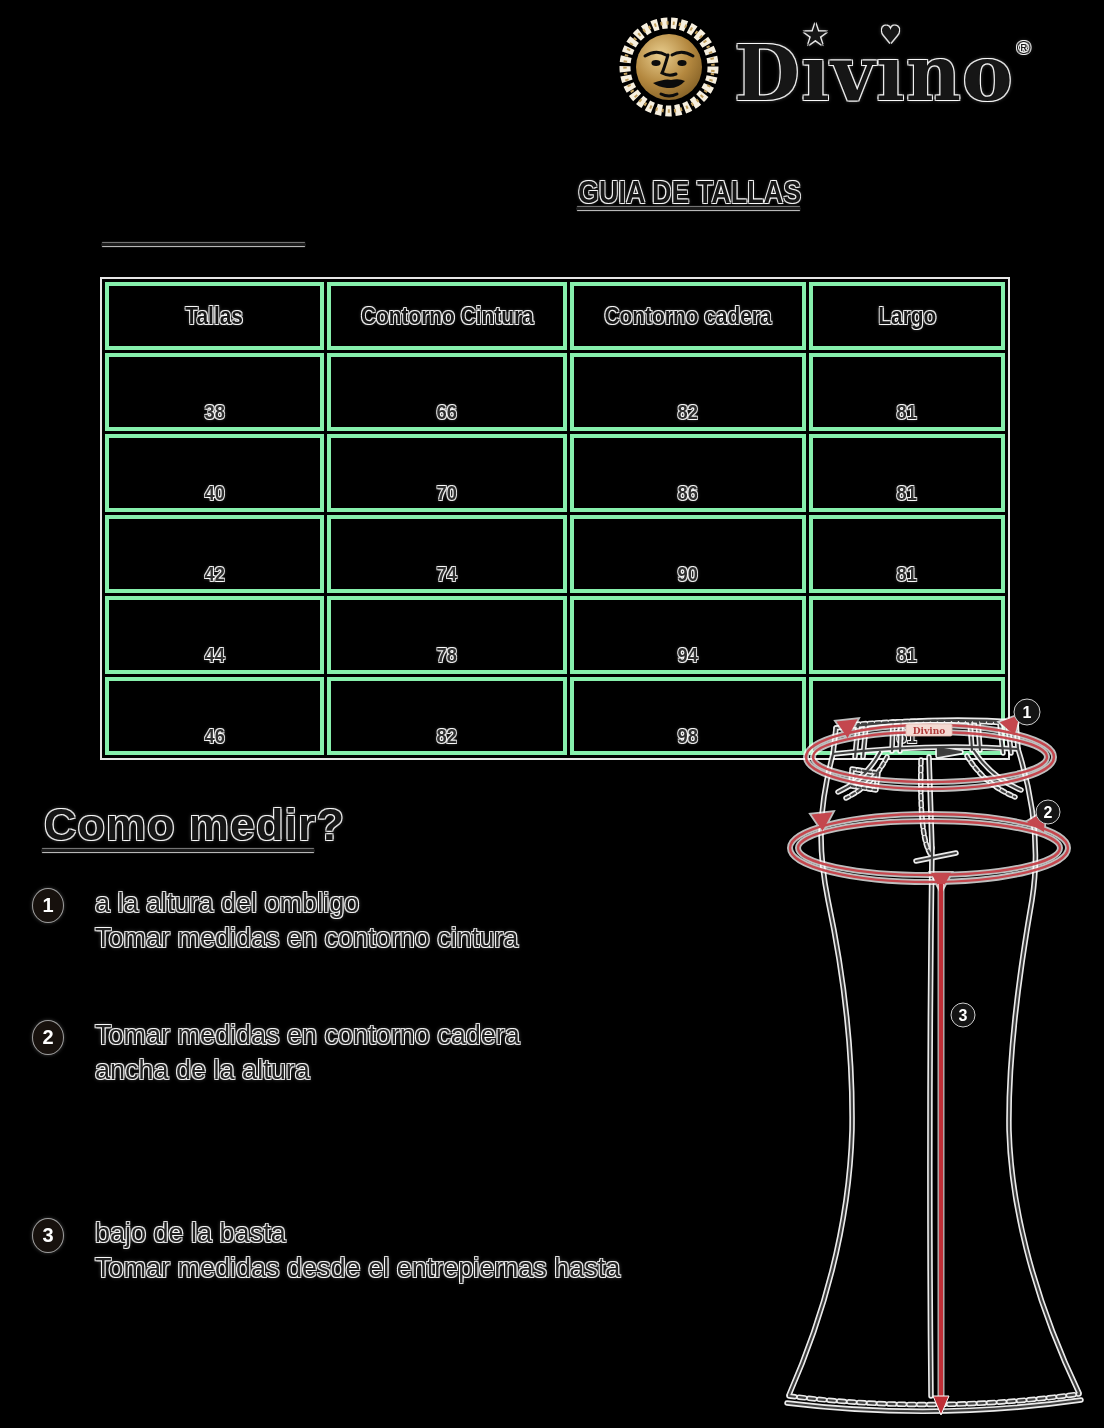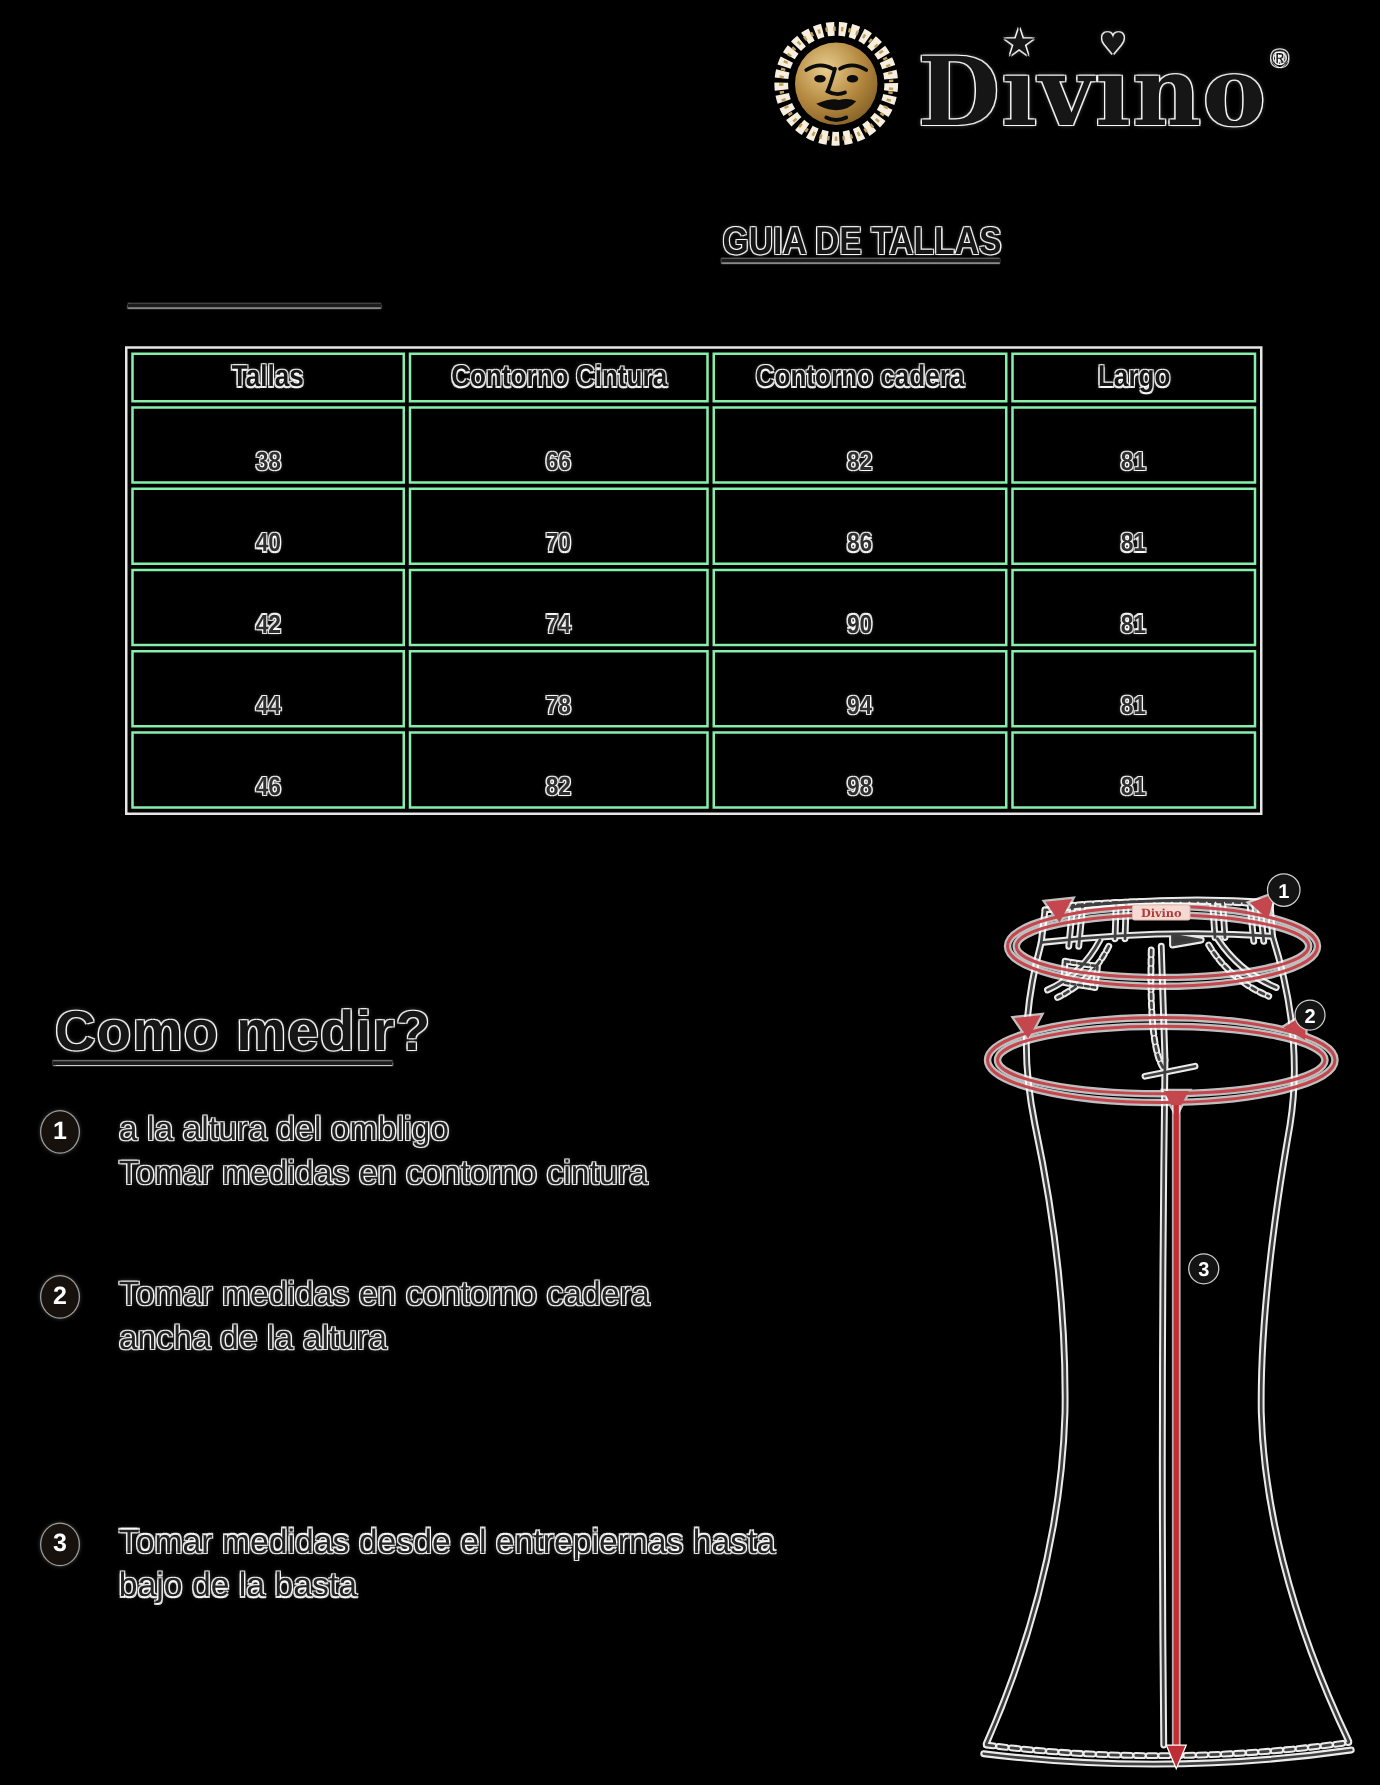--- a/index.html
+++ b/index.html
@@ -30,21 +30,21 @@
   .h-guia{position:absolute;left:578px;top:175px;font-size:31px;font-weight:bold;}
   .rule{position:absolute;height:3px;background:#1c1c1c;
     box-shadow:0 1px 1px rgba(255,255,255,.8),0 -1px 1px rgba(255,255,255,.5);}
   .rule-guia{left:577px;top:207px;width:223px;}
   .h-tiro{position:absolute;left:103px;top:215px;font-size:26px;font-weight:bold;}
   .rule-tiro{left:102px;top:243px;width:203px;}
 
   
   table.sizes{position:absolute;left:100px;top:277px;width:910px;
     border-collapse:separate;border-spacing:3px;border:2px solid #e6e6e6;table-layout:fixed;}
-  table.sizes th,table.sizes td{border:2px solid #86efac;text-align:center;padding:0;}
+  table.sizes th,table.sizes td{border:4px solid #86efac;text-align:center;padding:12px;}
   table.sizes th{height:36px;vertical-align:middle;font-size:24px;font-weight:bold;}
   table.sizes td{height:55px;vertical-align:bottom;padding-bottom:3px;font-size:21px;font-weight:bold;color:#2f2f2f;}
 
   
   .h-como{position:absolute;left:44px;top:799px;font-size:45px;letter-spacing:1px;font-weight:bold;}
   .rule-como{left:42px;top:849px;width:272px;}
   .step{position:absolute;left:33px;width:730px;}
   .badge{position:absolute;left:0;top:3px;width:30px;height:33px;border-radius:50%;
     background:#17110d;color:#fff;font-size:20px;font-weight:bold;
     display:flex;align-items:center;justify-content:center;
@@ -155,22 +155,22 @@
     <div class="badge">2</div>
     <div class="lines halo">
       <div>Tomar medidas en contorno cadera</div>
       <div>ancha de la altura</div>
     </div>
   </div>
 
   <div class="step step3">
     <div class="badge">3</div>
     <div class="lines halo">
+      <div>bajo de la basta</div>
       <div>Tomar medidas desde el entrepiernas hasta</div>
-      <div>bajo de la basta</div>
     </div>
   </div>
 
   <svg class="diagram" viewBox="770 690 334 738">
     <defs>
       <g id="pants" fill="none" stroke-linecap="round" stroke-linejoin="round">
 
         <path d="M836,728 Q930,716 1016,722"></path>
         <path d="M833,754 Q930,743 1018,749"></path>
         <path d="M836,728 L833,754"></path>

